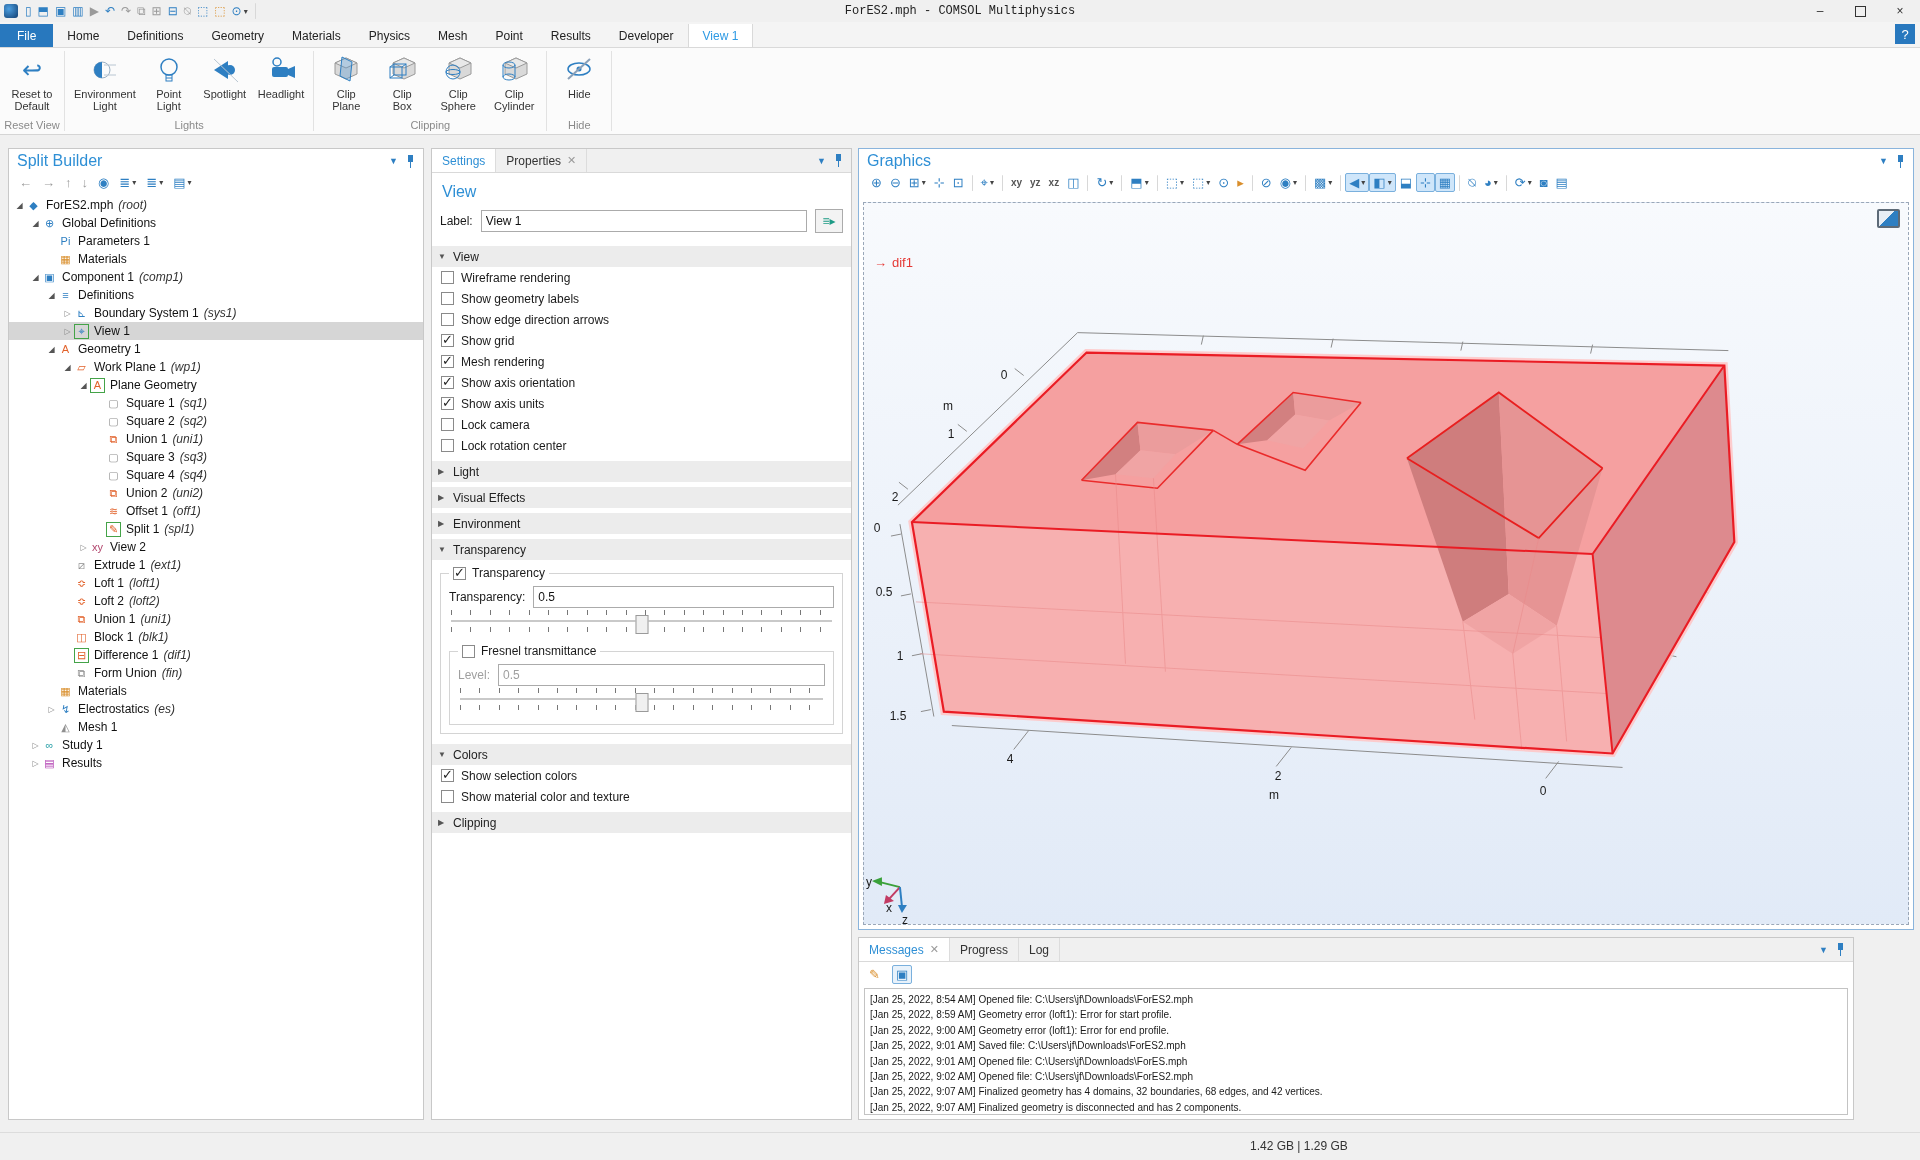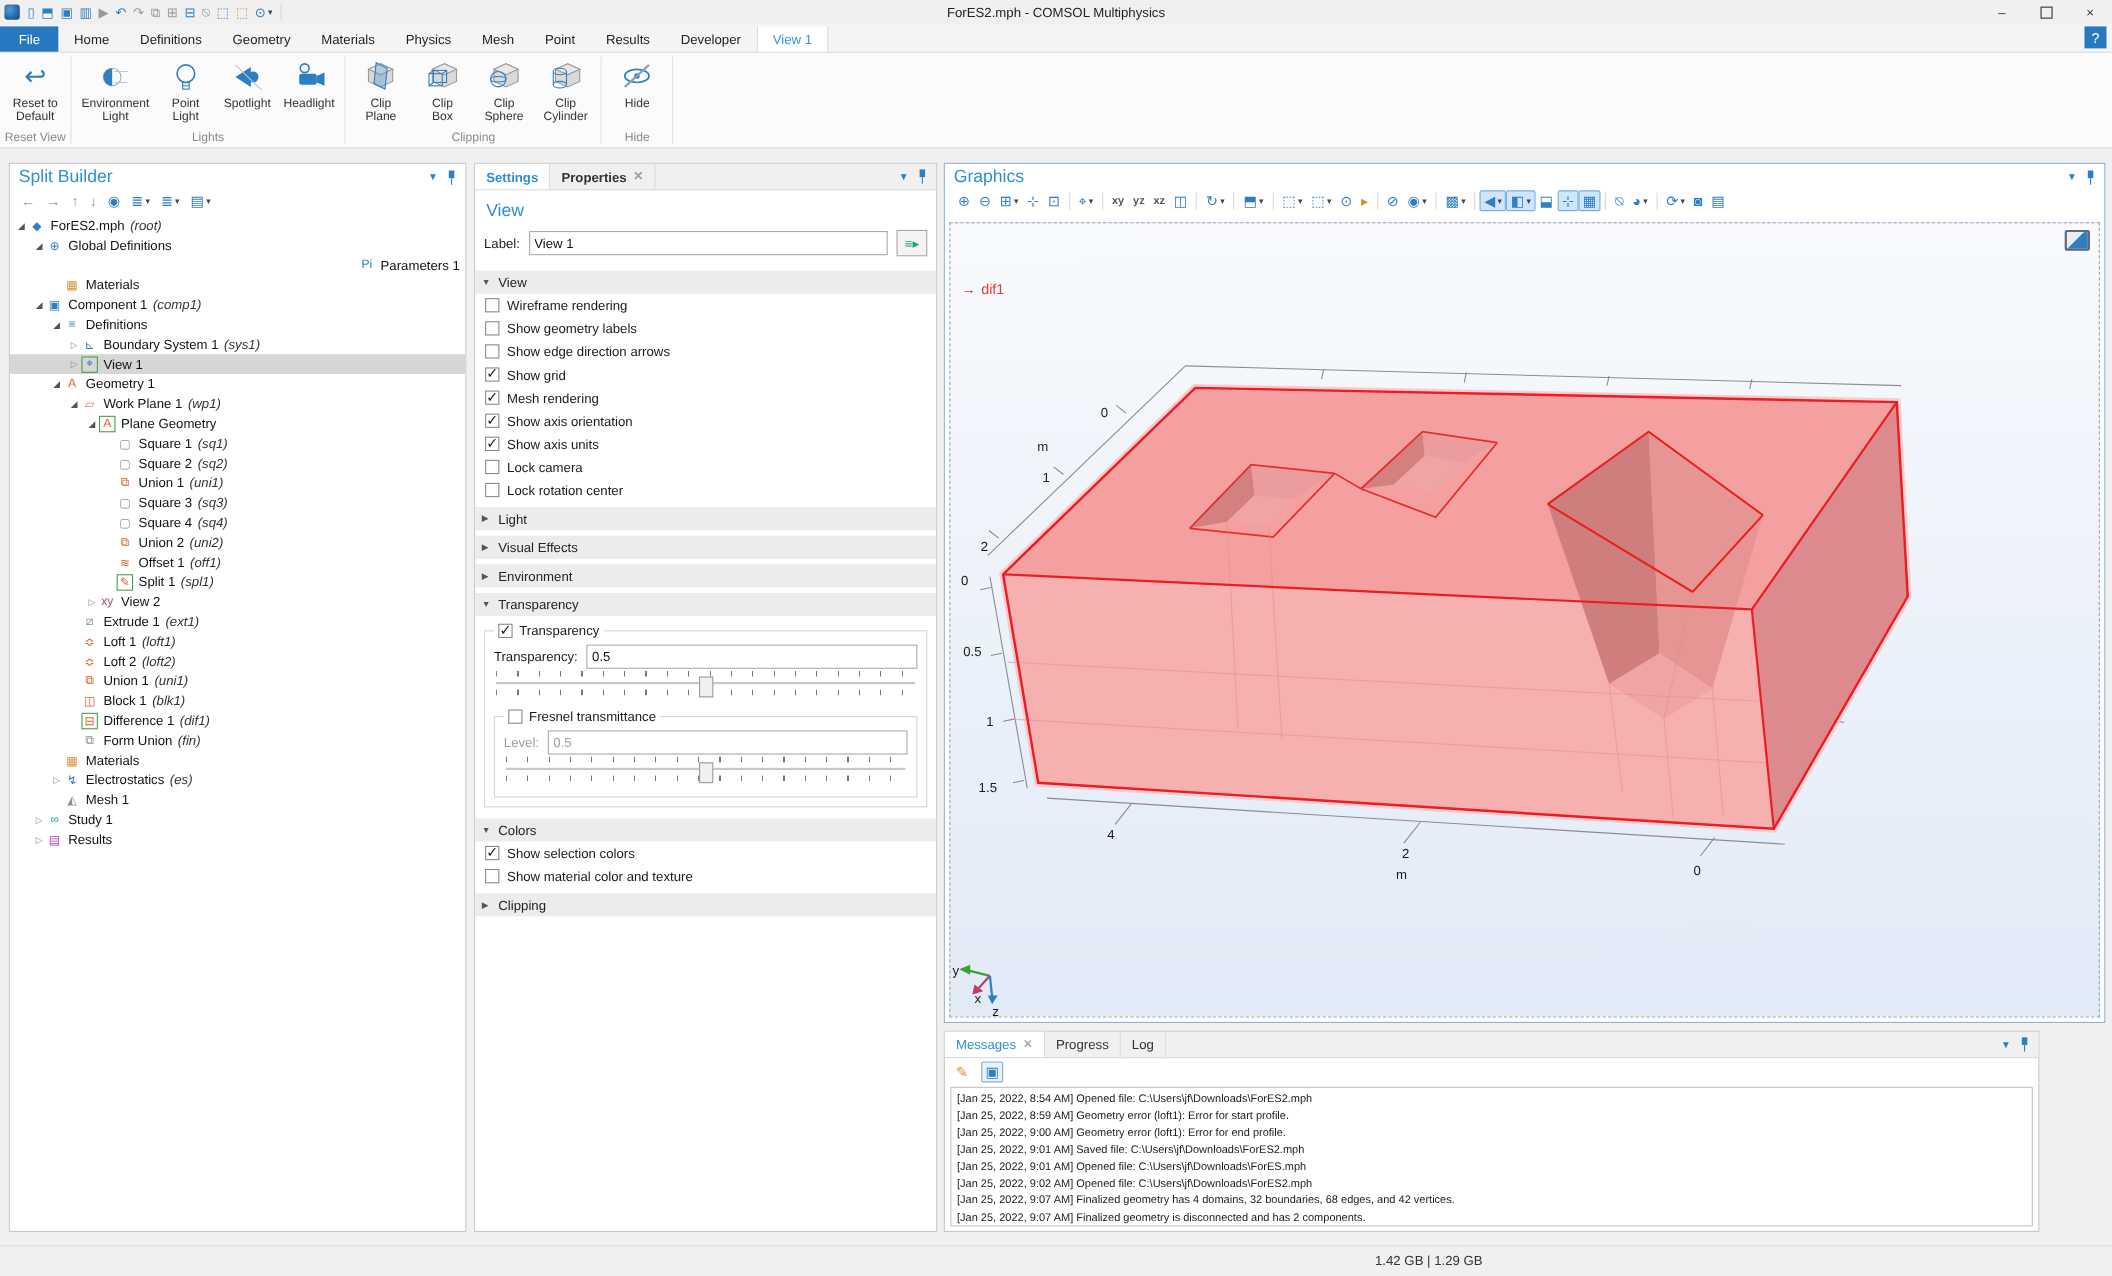--- a/index.html
+++ b/index.html
@@ -4,21 +4,21 @@
 <style>
   html,body{margin:0;padding:0;}
   body{width:1920px;height:1160px;background:#f0f0f0;font-family:"Liberation Sans",sans-serif;font-size:12px;color:#1a1a1a;overflow:hidden;}
   #app{position:relative;width:1920px;height:1160px;}
 
   
   #titlebar{position:absolute;left:0;top:0;right:0;height:22px;background:#f0f0f0;display:flex;align-items:center;}
   .qat{display:flex;align-items:center;gap:1px;padding-left:4px;}
   .qat .gico{color:#2e7fc2;font-size:12px;padding:0 2px;}
   .logo{width:14px;height:14px;border-radius:3px;background:radial-gradient(circle at 35% 35%,#4d9fe0,#123f72);margin-right:3px;}
-  #title-text{position:absolute;left:0;right:0;text-align:center;font-size:12px;color:#222;pointer-events:none;}
+  #title-text{position:absolute;left:0;right:0;text-align:center;font-size:12px;color:#222;pointer-events:none;font-family:Liberation Mono, monospace;}
   .winbtns{margin-left:auto;display:flex;z-index:5;}
   .winbtn{width:40px;height:22px;display:flex;align-items:center;justify-content:center;color:#333;font-size:12px;}
   .maxglyph{width:9px;height:9px;border:1px solid #333;}
 
   
   #tabbar{position:absolute;left:0;top:22px;right:0;height:25px;background:#f4f4f4;border-bottom:1px solid #d9d9d9;display:flex;align-items:stretch;}
   .rtab{padding:5px 14px 4px;color:#222;font-size:12px;}
   .rtab.file{background:#2878be;color:#fff;padding:5px 17px 4px;}
   .rtab.active{background:#fff;color:#2e9ae4;border-left:1px solid #d9d9d9;border-right:1px solid #d9d9d9;}
   #help-btn{position:absolute;right:5px;top:2px;width:20px;height:20px;background:#2878be;color:#fff;display:flex;align-items:center;justify-content:center;font-size:13px;}
@@ -65,21 +65,21 @@
   
   .gico{display:inline-flex;align-items:center;padding:1px 3px;border:1px solid transparent;border-radius:2px;color:#2e7fc2;font-size:13px;line-height:15px;}
   .gico.on{background:#cfe6fa;border-color:#7ab0dd;}
   .gico.txt .g{font-size:10px;font-weight:bold;color:#555;}
   .gico.gray{color:#9a9a9a;}
   .gico.sep{width:1px;height:16px;padding:0;margin:0 4px;background:#d8d8d8;border:none;}
   .caret{display:none;font-size:8px;color:#444;margin-left:2px;}
   .caret[data-c="1"]{display:inline;}
 
   
-  .stabs{display:flex;height:23px;background:#f0f0f0;border-bottom:1px solid #d9d9d9;align-items:stretch;font-weight:bold;}
+  .stabs{display:flex;height:23px;background:#f0f0f0;border-bottom:1px solid #d9d9d9;align-items:stretch;}
   .stab{display:flex;align-items:center;gap:6px;padding:0 10px;color:#333;border-right:1px solid #dcdcdc;}
   .stab.active{background:#fff;color:#2e8fd5;}
   .tclose{color:#9a9a9a;font-size:11px;}
   .stabs .phead-icons{margin-left:auto;padding-right:8px;}
   #settings-body{padding:4px 0 0;}
   .sheading{font-size:16px;color:#2e8fd5;padding:6px 10px 8px;}
   .labelrow{display:flex;align-items:center;gap:8px;padding:0 8px 8px;}
   .tin{height:20px;border:1px solid #ababab;font-size:12px;padding:0 4px;flex:1;font-family:inherit;color:#111;background:#fff;}
   .tin.gray{color:#9f9f9f;}
   .sqbtn{width:26px;height:22px;border:1px solid #ababab;background:#f3f3f3;display:flex;align-items:center;justify-content:center;color:#1d9b85;font-size:12px;}
@@ -409,21 +409,21 @@
     <span class="ticon" style="color: rgb(46, 127, 194);">◆</span>
     <span class="tlabel">ForES2.mph</span>
     <span class="ttag">(root)</span>
   </div>
         <div class="trow" style="padding-left: 20px;">
     <span class="arrow" data-st="exp"></span>
     <span class="ticon" style="color: rgb(46, 127, 194);">⊕</span>
     <span class="tlabel">Global Definitions</span>
     <span class="ttag"></span>
   </div>
-        <div class="trow" style="padding-left: 36px; justify-content: flex-end;">
+        <div class="trow" style="padding-left: 36px;">
     <span class="arrow" data-st=""></span>
     <span class="ticon" style="color: rgb(46, 127, 194);">Pi</span>
     <span class="tlabel">Parameters 1</span>
     <span class="ttag"></span>
   </div>
         <div class="trow" style="padding-left: 36px;">
     <span class="arrow" data-st=""></span>
     <span class="ticon" style="color: rgb(217, 142, 43);">▦</span>
     <span class="tlabel">Materials</span>
     <span class="ttag"></span>

